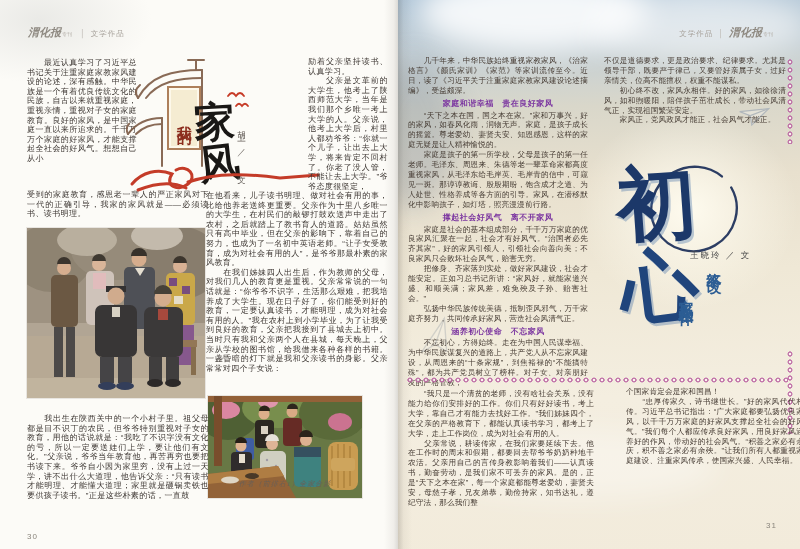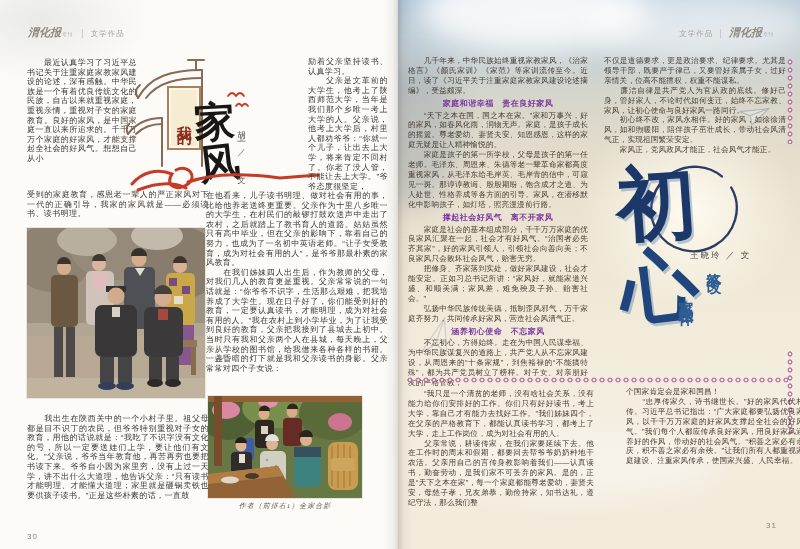--- a/index.html
+++ b/index.html
@@ -232,21 +232,21 @@
         <path d="M124 50 v40 M130 48 v44 M136 48 v44 M142 50 v40" stroke="#a87f39" stroke-width="1.5" fill="none"></path>
         <rect x="123" y="62" width="24" height="13" rx="3" fill="#caa35c"></rect>
 
         <path d="M0 78 L70 70 L88 102 L0 102 Z" fill="#8a5c34"></path>
         <path d="M0 78 L70 70 L76 80 L0 88 Z" fill="#a9783f"></path>
         <ellipse cx="22" cy="84" rx="9" ry="3.5" fill="#ddd8cc"></ellipse>
         <ellipse cx="44" cy="80" rx="7" ry="3" fill="#3a2e22"></ellipse>
         <rect width="154" height="102" fill="rgba(255,196,110,.08)"></rect>
       </svg>
     </div>
-    <div class="abs caption" style="left:208px;top:501px;width:154px;text-align:center;" data-interactable="false">作者（前排右1）全家合影</div>
+    <div class="abs caption" style="left:208px;top:479px;width:154px;text-align:center;" data-interactable="false">作者（前排右1）全家合影</div>
   </div>
 
   <div class="abs page-right" data-interactable="false">
     <div class="cloud c1" data-interactable="false"></div>
     <div class="cloud c2" data-interactable="false"></div>
     <div class="cloud c3" data-interactable="false"></div>
     <div class="cloud c4" data-interactable="false"></div>
     <div class="glow" data-interactable="false"></div>
 
     <div class="abs phead" style="right:24px;top:25px;text-align:right;" data-interactable="false">
@@ -273,21 +273,20 @@
       <div class="subhead" data-interactable="false">撑起社会好风气　离不开家风</div>
       <p data-interactable="false">　　家庭是社会的基本组成部分，千千万万家庭的优良家风汇聚在一起，社会才有好风气。“治国者必先齐其家”，好的家风引领人，引领社会向善向美；不良家风只会败坏社会风气，贻害无穷。</p>
       <p data-interactable="false">　　把修身、齐家落到实处，做好家风建设，社会才能安定。正如习总书记所讲：“家风好，就能家道兴盛、和顺美满；家风差，难免殃及子孙、贻害社会。”</p>
       <p data-interactable="false">　　弘扬中华民族传统美德，抵制歪风邪气，万千家庭齐努力，共同传承好家风，营造社会风清气正。</p>
       <div class="subhead" data-interactable="false">涵养初心使命　不忘家风</div>
       <p data-interactable="false">　　不忘初心，方得始终。走在为中国人民谋幸福、为中华民族谋复兴的道路上，共产党人从不忘家风建设，从周恩来的“十条家规”，到焦裕禄的“不能搞特殊”，都为共产党员树立了榜样。对子女、对亲朋好友的严格管教，</p>
     </div>
 
     <div class="abs rtxt" style="left:206px;top:56px;width:182px;" data-interactable="false">
       <p data-interactable="false">不仅是道德要求，更是政治要求、纪律要求。尤其是领导干部，既要严于律己，又要管好亲属子女，过好亲情关，位高不能擅权，权重不能谋私。</p>
-      <p data-interactable="false">　　廉洁自律是共产党人为官从政的底线。修好己身，管好家人，不论时代如何变迁，始终不忘家教、家风，让初心使命与良好家风一路同行。</p>
       <p data-interactable="false">　　初心终不改，家风永相伴。好的家风，如徐徐清风，如和煦暖阳，陪伴孩子茁壮成长，带动社会风清气正，实现祖国繁荣安定。</p>
       <p data-interactable="false">　　家风正，党风政风才能正，社会风气才能正。</p>
     </div>
 
     <svg class="abs" width="92" height="92" viewBox="0 0 92 92" style="left:250px;top:163px;" data-interactable="false">
       <ellipse cx="46" cy="46" rx="43" ry="42" fill="none" stroke="#2c3d63" stroke-width="2.4" stroke-dasharray="252 18" transform="rotate(-30 46 46)" stroke-linecap="round"></ellipse>
     </svg>
     <div class="abs char-chu" style="left:218px;" data-interactable="false">初</div>
     <div class="abs char-xin" style="left:222px;" data-interactable="false">心</div>
     <div class="abs author-r" style="left:277px;margin-left:15px;" data-interactable="false">王晓玲 ／ 文</div>

